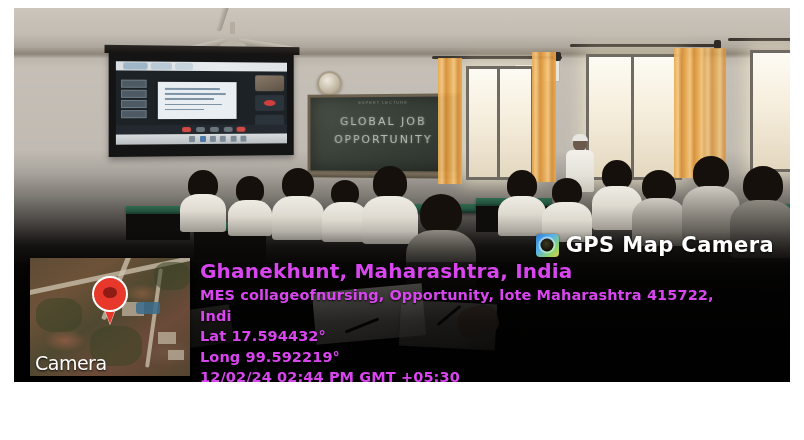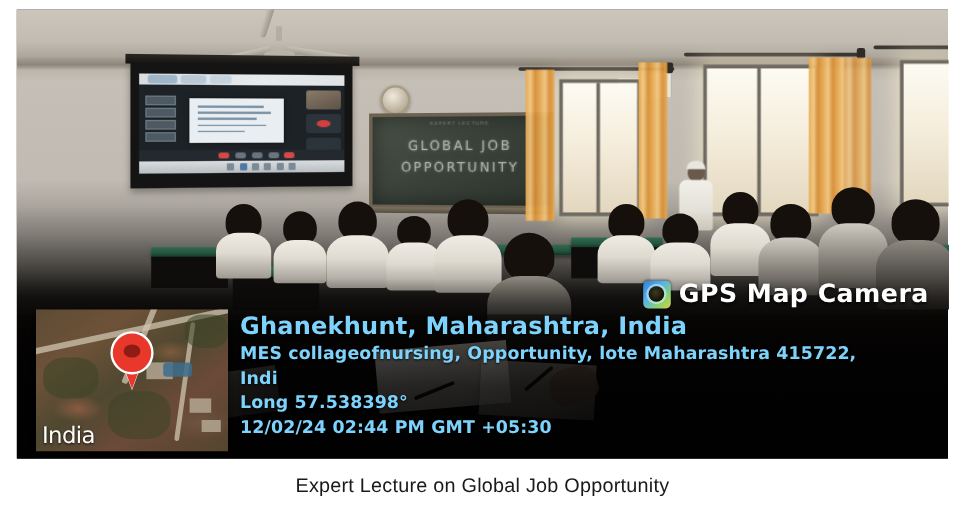--- a/index.html
+++ b/index.html
@@ -441,21 +441,21 @@
     letter-spacing: -0.5px;
     text-shadow: 0 1px 2px rgba(0,0,0,0.85);
   }
 
   
   .gps-overlay {
     position: absolute;
     left: 186px;
     top: 252px;
     width: 560px;
-    color: #7dd3fc;
+    color: #d946ef;
     font-family: "DejaVu Sans", sans-serif;
     text-shadow: 0 1px 2px rgba(0,0,0,0.85);
   }
   .gps-place {
     font-size: 20px;
     font-weight: bold;
     letter-spacing: 0.2px;
     line-height: 1.15;
     margin-bottom: 2px;
   }
@@ -680,27 +680,27 @@
         <div class="map-bldg" style="left:92px;top:44px;width:22px;height:14px"></div>
         <div class="map-bldg" style="left:128px;top:74px;width:18px;height:12px"></div>
         <div class="map-bldg" style="left:138px;top:92px;width:16px;height:10px"></div>
         <div class="map-water" style="left:106px;top:44px;width:24px;height:12px"></div>
       </div>
       <div class="map-pin">
         <div class="pin-tip"></div>
         <div class="pin-body"></div>
         <div class="pin-hole"></div>
       </div>
-      <div class="google-wm">India</div>
+      <div class="google-wm">Camera</div>
     </div>
 
     <div class="gps-overlay">
       <div class="gps-place">Ghanekhunt, Maharashtra, India</div>
       <div class="gps-addr">MES collageofnursing, Opportunity, lote Maharashtra 415722, Indi</div>
-      <div class="gps-line">Long 57.538398°</div>
+      <div class="gps-line">Lat 17.594432°</div>
+      <div class="gps-line">Long 99.592219°</div>
       <div class="gps-line">12/02/24 02:44 PM GMT +05:30</div>
     </div>
 
   </div>
 
-  <div class="caption">Expert Lecture on Global Job Opportunity</div>
 
 </div>
 
 </body></html>

